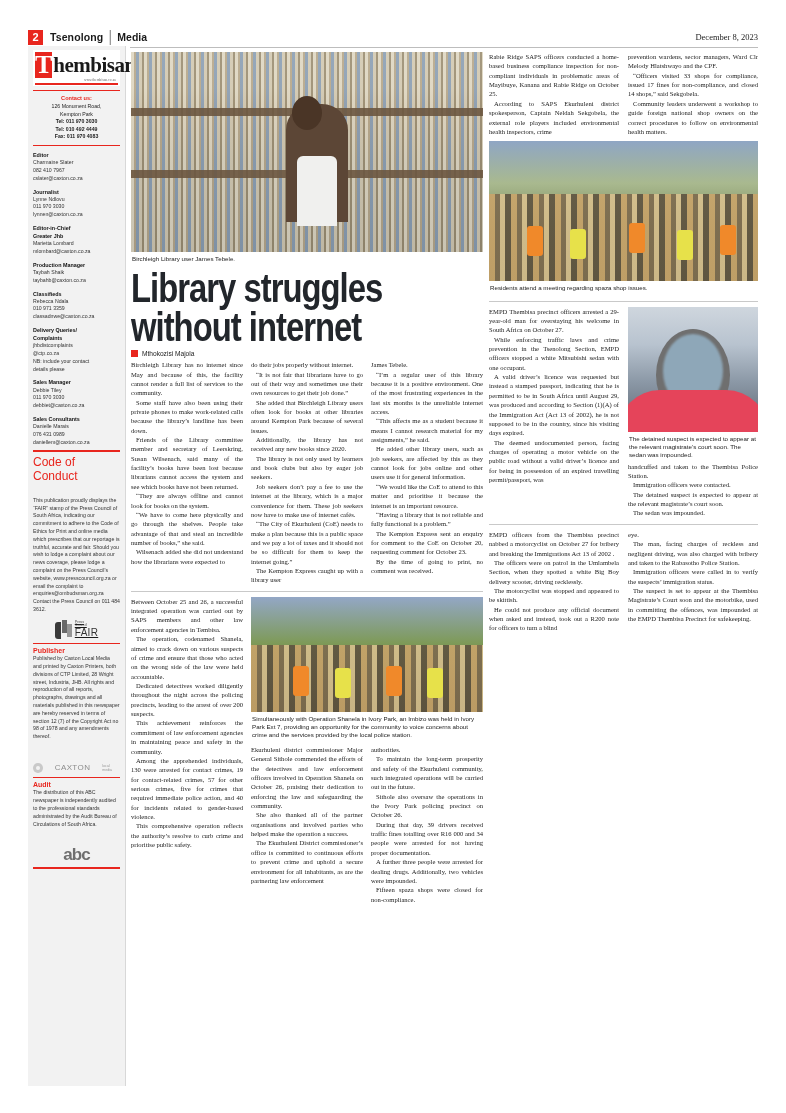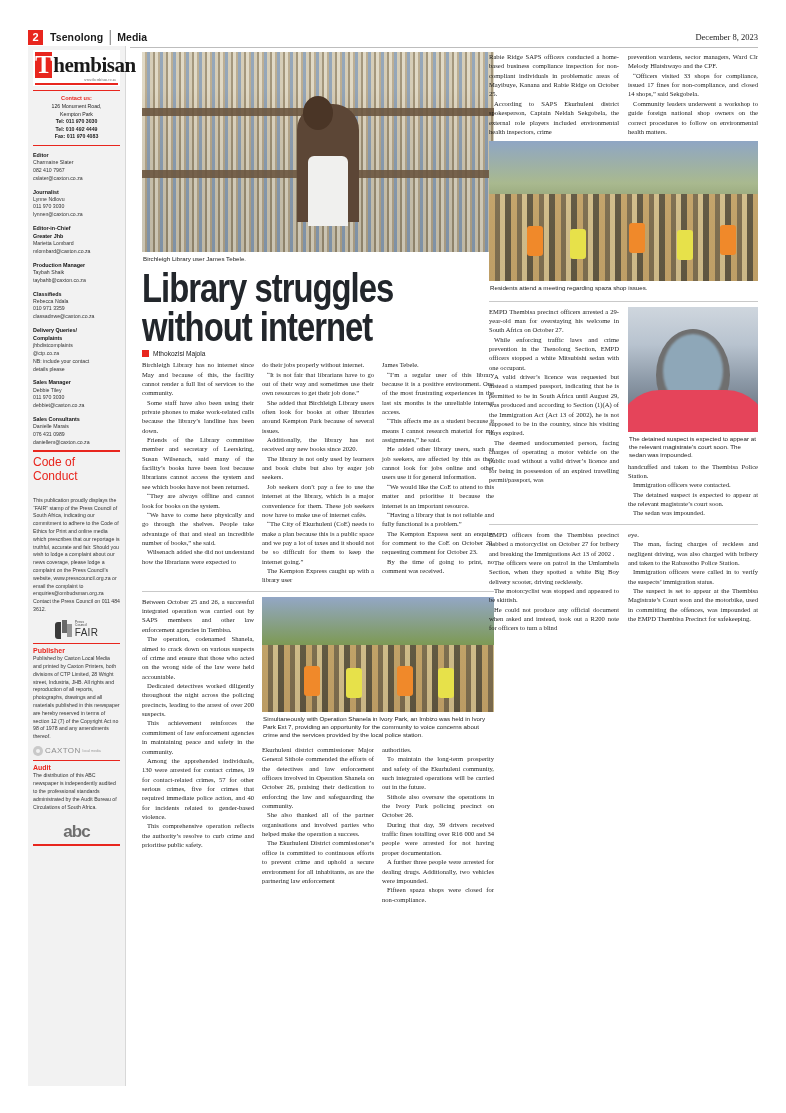--- a/index.html
+++ b/index.html
@@ -56,40 +56,40 @@
   .contact-head { color:#e8261e; font-weight:bold; font-size:5.6px; margin-bottom:1px; }
   .contact-block .bold { font-weight:bold; }
 
   .rail-sec { font-family:"Liberation Sans", sans-serif; font-size:5.2px; line-height:1.5; color:#333; margin-top:5px; }
   .rail-sec .h { font-weight:bold; color:#111; font-size:5.4px; display:block; }
   .rail-sec .l { display:block; }
 
   .cc-title { color:#e8261e; font-family:"Liberation Sans", sans-serif; font-weight:normal; font-size:12px; margin-bottom:14px; }
   .cc-body { font-family:"Liberation Sans", sans-serif; font-size:5.2px; line-height:1.5; color:#333; }
 
-  .fair-logo { display:flex; align-items:center; justify-content:center; margin:6px 0 4px 0; gap:3px; }
+  .fair-logo { display:flex; align-items:center; justify-content:center; margin:6px 0 4px 0; gap:3px;text-decoration:underline; }
   .fair-mark { width:17px; height:19px; position:relative; }
   .fair-mark i { position:absolute; background:#3a3a3a; display:block; }
   .fair-txt { font-family:"Liberation Sans", sans-serif; line-height:1; }
   .fair-small { font-size:3.6px; color:#444; }
   .fair-big { font-size:10px; color:#333; letter-spacing:.3px; }
 
   .pub-title { color:#e8261e; font-family:"Liberation Sans", sans-serif; font-weight:bold; font-size:7px; margin-bottom:1px; }
   .pub-body { font-family:"Liberation Sans", sans-serif; font-size:5.2px; line-height:1.5; color:#333; }
 
-  .caxton { display:flex; align-items:center; gap:2px; margin:5px 0 3px 0; }
+  .caxton { display:flex; align-items:center; gap:12px; margin:22px 0 3px 0; }
   .cax-mark { width:10px; height:10px; border-radius:50%; background:#c9c9c9; position:relative; }
   .cax-mark:after { content:""; position:absolute; left:3px; top:3px; width:4px; height:4px; background:#f2f2f2; border-radius:50%; }
   .cax-word { font-family:"Liberation Sans", sans-serif; font-size:8px; color:#8d8d8d; letter-spacing:.4px; }
   .cax-sub { font-family:"Liberation Sans", sans-serif; font-size:3.6px; color:#9a9a9a; }
 
-  .abc-logo { text-align:center; font-family:"Liberation Sans", sans-serif; font-size:17px; color:#6f6f6f; font-weight:bold; letter-spacing:-1px; margin-top:12px; line-height:1; }
+  .abc-logo { text-align:center; font-family:"Liberation Sans", sans-serif; font-size:17px; color:#6f6f6f; font-weight:bold; letter-spacing:-1px; margin-top:18px; line-height:1; }
 
   
-  .main { position:absolute; left:142px; top:52px; width:352px; }
+  .main { position:absolute; left:131px; top:52px; width:352px; }
   .right { position:absolute; left:489px; top:52px; width:269px; }
 
   .photo { width:100%; background:#9d9d9d; position:relative; overflow:hidden; }
   .caption { font-family:"Liberation Sans", sans-serif; font-size:6.2px; color:#222; padding:3px 1px 2px 1px; line-height:1.35; }
 
   h1.hl-serif {
     font-family:"Liberation Sans", sans-serif;
     font-weight:bold; font-size:40px; line-height:0.96;
     letter-spacing:-1.2px; color:#22262b; margin:4px 0 4px 0;
     transform:scaleX(0.82); transform-origin:left center;

